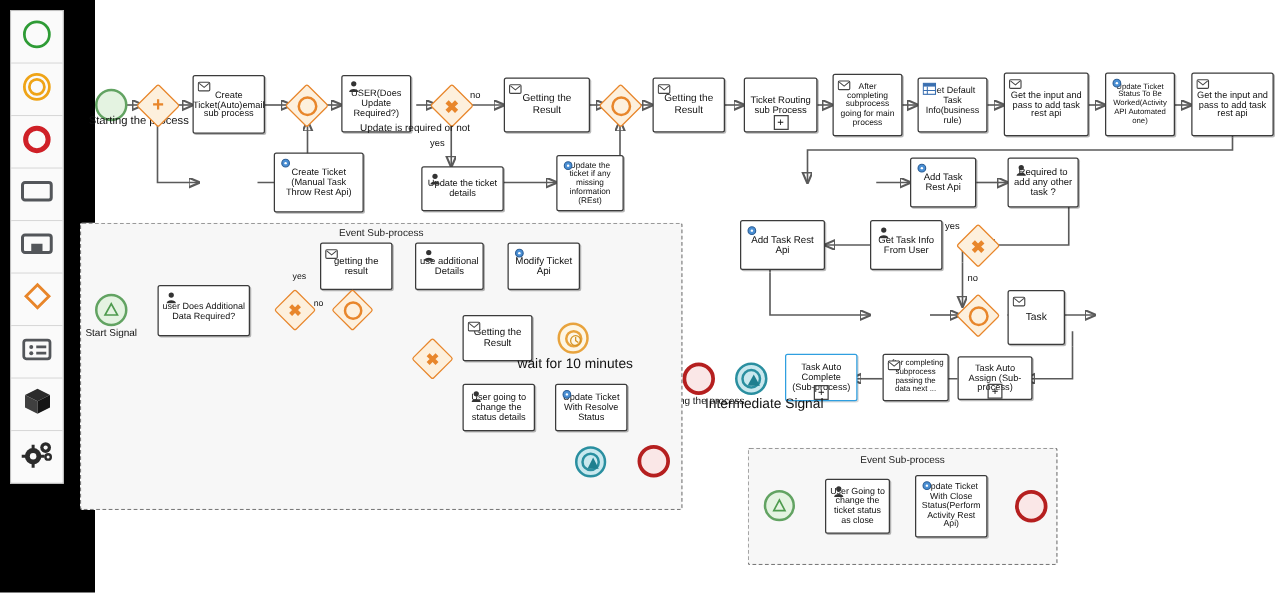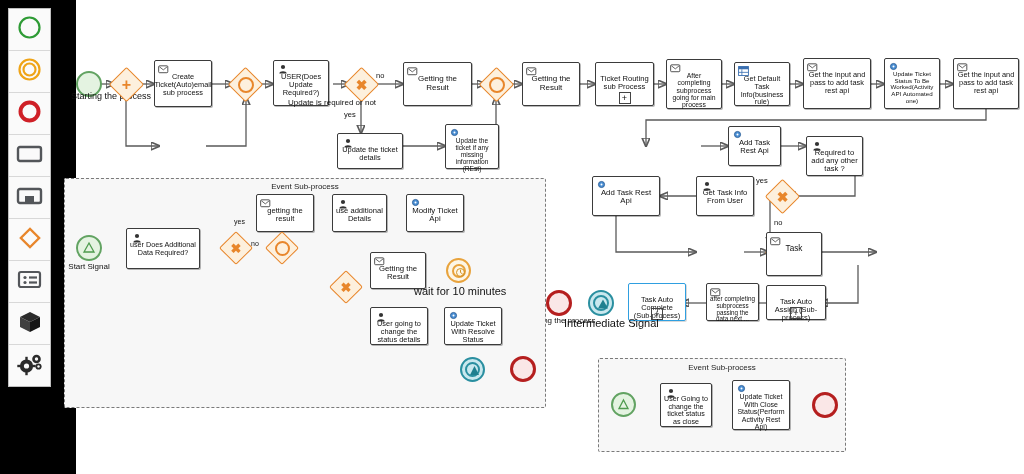--- a/index.html
+++ b/index.html
@@ -17,22 +17,22 @@
             align-items:center;justify-content:center;background:#fafafa;}
   .pal-item:last-child{border-bottom:none;}
 
   
   .canvas{position:absolute;left:76px;top:0;width:948px;height:474px;background:#fff;}
 
   
   .node{position:absolute;box-sizing:border-box;}
   .task{background:#fff;border:1.4px solid #3b3b3b;border-radius:2px;
         box-shadow:1px 1px 0 rgba(0,0,0,.28);
-        display:flex;justify-content:center;
-        text-align:center;color:#111;line-height:1.08;padding:12px 3px;}
+        display:flex;align-items:center;justify-content:center;
+        text-align:center;color:#111;line-height:1.08;padding:2px 3px;}
   .task .lbl{display:block;}
   .task.sub{border-color:#2f9fe0;box-shadow:1px 1px 0 rgba(0,0,0,.15);}
 
   .evt{border-radius:50%;box-sizing:border-box;}
   .evt-start{border:2.4px solid #62a362;background:#e4f3e1;}
   .evt-end{border:3.4px solid #b51f1f;background:#fae7e7;}
   .evt-int{border:2.2px solid #2a8fa0;background:#c9e8ee;}
   .evt-int .inner{position:absolute;left:3px;top:3px;right:3px;bottom:3px;
                   border-radius:50%;border:2.2px solid #2a8fa0;}
   .evt-timer{border:2.6px solid #e8a33d;background:#fdf6e5;}
@@ -257,20 +257,29 @@
     <div class="node task" style="left:78px;top:60px;width:58px;height:47px;font-size:7.4px;">
       <span class="ticon">
         <svg width="11" height="11" viewBox="0 0 12 12">
             <rect x="0.7" y="2" width="10" height="7.5" rx="1" fill="#fff" stroke="#444" stroke-width="1"></rect>
             <path d="M1.5,3 L5.8,6.4 L10,3" fill="none" stroke="#444" stroke-width="0.9"></path>
           </svg>
       </span>
       <span class="lbl">Create Ticket(Auto)email sub process</span>
     </div>
 
+    <div class="node task" style="left:143px;top:122px;width:72px;height:48px;font-size:7.4px;">
+      <span class="ticon">
+        <svg width="9" height="9" viewBox="0 0 10 10">
+            <circle cx="5" cy="5" r="3.4" fill="#4a8fd4" stroke="#2d5f96" stroke-width="1"></circle>
+            <circle cx="5" cy="5" r="1.1" fill="#fff"></circle>
+          </svg>
+      </span>
+      <span class="lbl">Create Ticket (Manual Task Throw Rest Api)</span>
+    </div>
 
     <div class="gw-wrap" style="left:157px;top:72px;width:25px;height:25px;">
       <div class="gw" style="width:25px;height:25px;"></div>
       <div class="gw-glyph">
           <span style="display:block;width:12px;height:12px;border:2px solid #e8862b;border-radius:50%;"></span>
         </div>
     </div>
 
     <div class="node task" style="left:197px;top:60px;width:56px;height:46px;font-size:7.4px;">
       <span class="ticon">
@@ -398,21 +407,21 @@
     <div class="node task" style="left:652px;top:126px;width:53px;height:40px;font-size:7.6px;">
       <span class="ticon">
         <svg width="9" height="9" viewBox="0 0 10 10">
             <circle cx="5" cy="5" r="3.4" fill="#4a8fd4" stroke="#2d5f96" stroke-width="1"></circle>
             <circle cx="5" cy="5" r="1.1" fill="#fff"></circle>
           </svg>
       </span>
       <span class="lbl">Add Task Rest Api</span>
     </div>
 
-    <div class="node task" style="left:730px;top:136px;width:57px;height:40px;font-size:7.6px;">
+    <div class="node task" style="left:730px;top:126px;width:57px;height:40px;font-size:7.6px;">
       <span class="ticon centeredish">
         <svg width="10" height="10" viewBox="0 0 10 10">
             <circle cx="5" cy="3" r="2.1" fill="#333"></circle>
             <path d="M1.3,9.6 C1.3,6.5 8.7,6.5 8.7,9.6 Z" fill="#333"></path>
           </svg>
       </span>
       <span class="lbl">Required to add any other task ?</span>
     </div>
 
     <div class="node task" style="left:516px;top:176px;width:68px;height:40px;font-size:7.8px;">
@@ -442,21 +451,21 @@
     <div class="lbl-out" style="left:680px;top:176px;font-size:7.5px;">yes</div>
     <div class="lbl-out" style="left:698px;top:218px;font-size:7.5px;">no</div>
 
     <div class="gw-wrap" style="left:694px;top:240px;width:25px;height:25px;">
       <div class="gw" style="width:25px;height:25px;"></div>
       <div class="gw-glyph">
           <span style="display:block;width:12px;height:12px;border:2px solid #e8862b;border-radius:50%;"></span>
         </div>
     </div>
 
-    <div class="node task" style="left:690px;top:232px;width:56px;height:44px;font-size:8.2px;">
+    <div class="node task" style="left:730px;top:232px;width:46px;height:44px;font-size:8.2px;">
       <span class="ticon">
         <svg width="11" height="11" viewBox="0 0 12 12">
             <rect x="0.7" y="2" width="10" height="7.5" rx="1" fill="#fff" stroke="#444" stroke-width="1"></rect>
             <path d="M1.5,3 L5.8,6.4 L10,3" fill="none" stroke="#444" stroke-width="0.9"></path>
           </svg>
       </span>
       <span class="lbl">Task</span>
     </div>
 
     <div class="node task" style="left:690px;top:285px;width:60px;height:35px;font-size:7.4px;">

